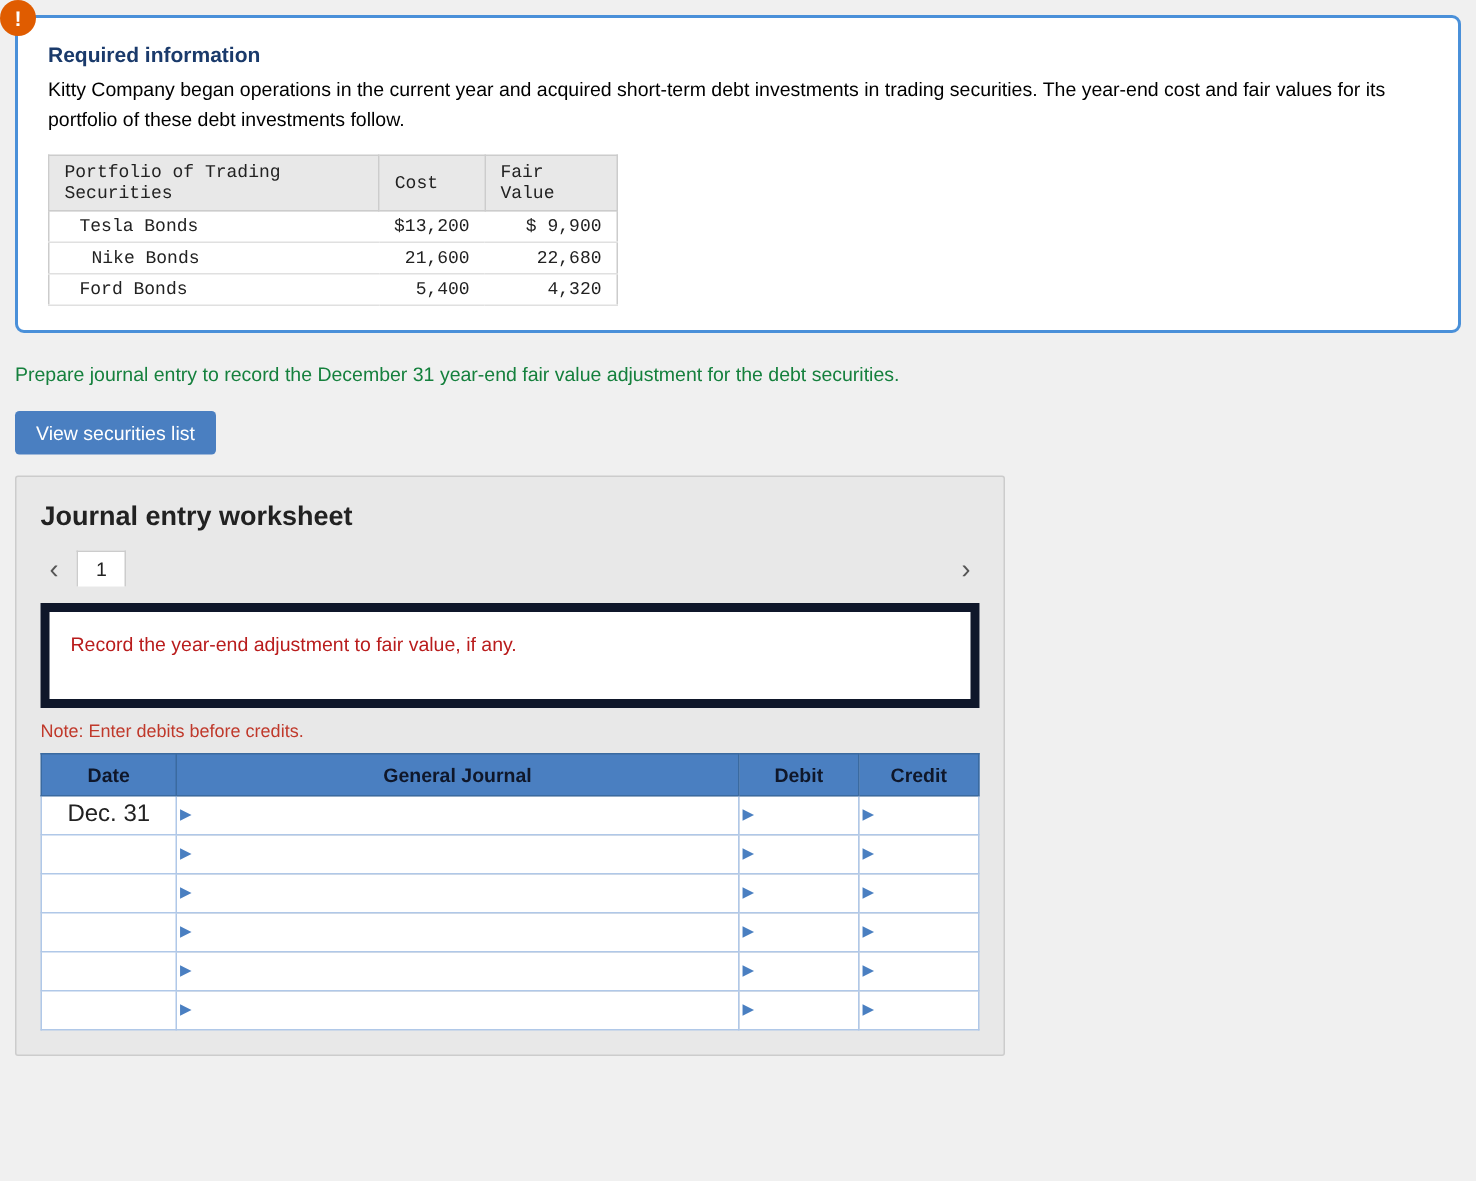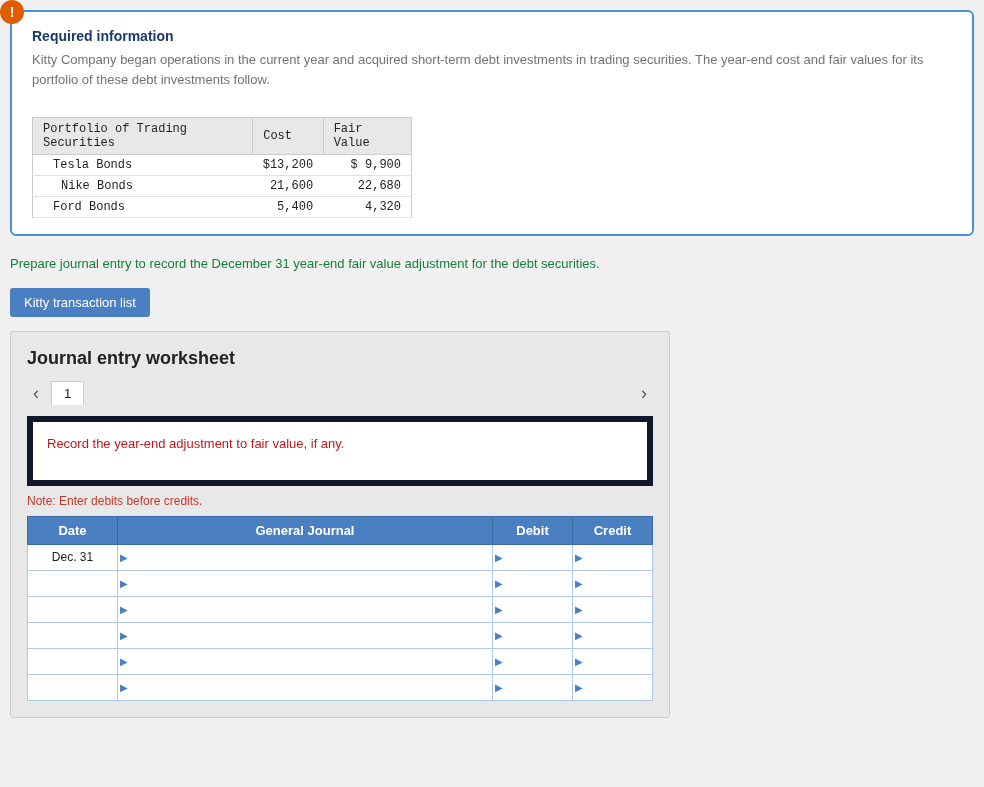--- a/index.html
+++ b/index.html
@@ -44,22 +44,22 @@
     }
 
     .italic-note {
       font-style: italic;
       color: #333;
       margin-bottom: 10px;
       font-size: 13px;
     }
 
     .description-text {
-      color: #737373;
-      margin-bottom: 28px;
+      color: #000000;
+      margin-bottom: 14px;
       line-height: 1.5;
     }
 
     .securities-table {
       border-collapse: collapse;
       font-family: 'Courier New', monospace;
       font-size: 12px;
       width: 380px;
       border: 1px solid #ccc;
     }
@@ -155,21 +155,21 @@
     }
 
     .journal-table {
       width: 100%;
       border-collapse: collapse;
       font-size: 13px;
     }
 
     .journal-table thead tr th {
       background: #4a7fc1;
-      color: #ffffff;
+      color: #0f172a;
       padding: 6px 8px;
       text-align: center;
       border: 1px solid #3a6aa0;
     }
 
     .journal-table thead tr th:first-child {
       width: 90px;
     }
 
     .journal-table thead tr th:nth-child(2) {
@@ -193,21 +193,21 @@
       height: 100%;
       border: none;
       outline: none;
       padding: 0 6px;
       font-size: 12px;
       background: transparent;
     }
 
     .journal-table tbody tr td.date-cell {
       padding: 0 8px;
-      font-size: 12px;
+      font-size: 16px;
       vertical-align: middle;
     }
 
     .cell-arrow {
       position: absolute;
       left: 2px;
       top: 50%;
       transform: translateY(-50%);
       color: #4a7fc1;
       font-size: 10px;
@@ -260,21 +260,21 @@
           <td style="text-align: right;">4,320</td>
         </tr>
       </tbody>
   </table>
 </div>
 
 
 <div class="prepare-text">Prepare journal entry to record the December 31 year-end fair value adjustment for the debt securities.</div>
 
 
-<button class="view-btn">Kitty transaction list</button>
+<button class="view-btn">View securities list</button>
 
 
 <div class="worksheet-box">
   <div class="worksheet-title">Journal entry worksheet</div>
 
   <div class="tab-nav">
     <button class="nav-arrow">‹</button>
     <div class="tab-number">1</div>
   <button class="nav-arrow" style="margin-left: auto;">›</button>
     </div>

